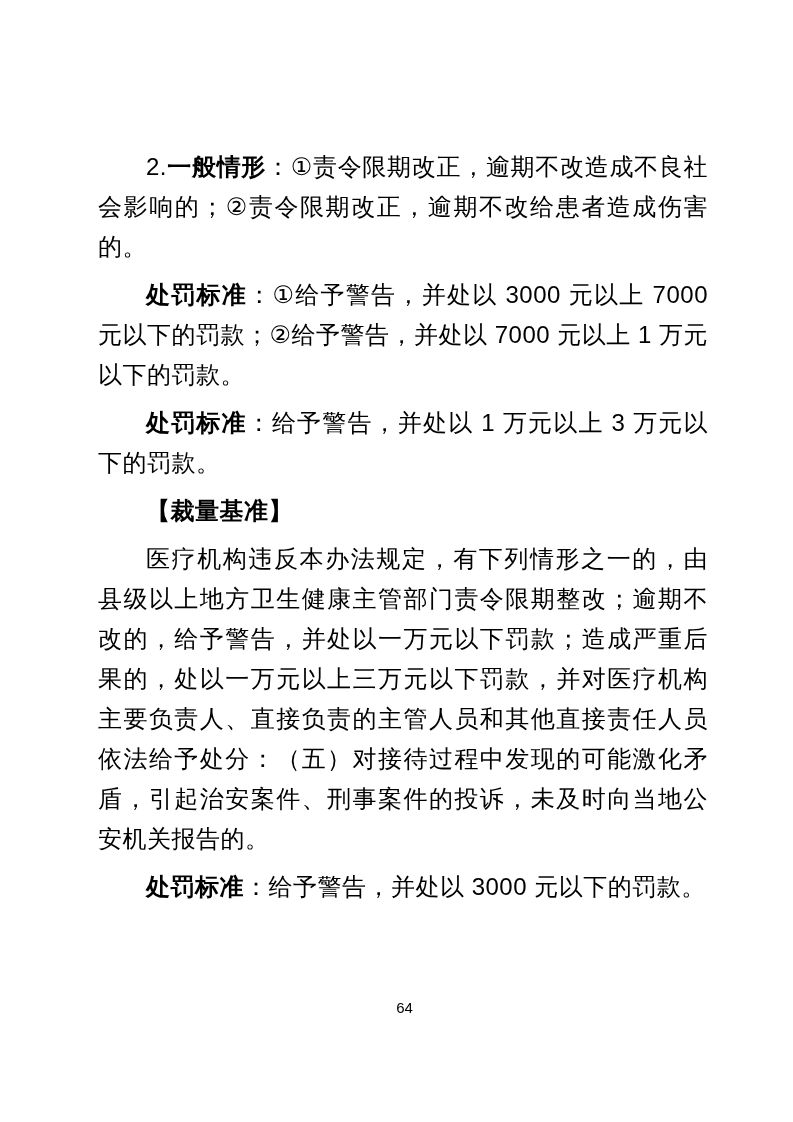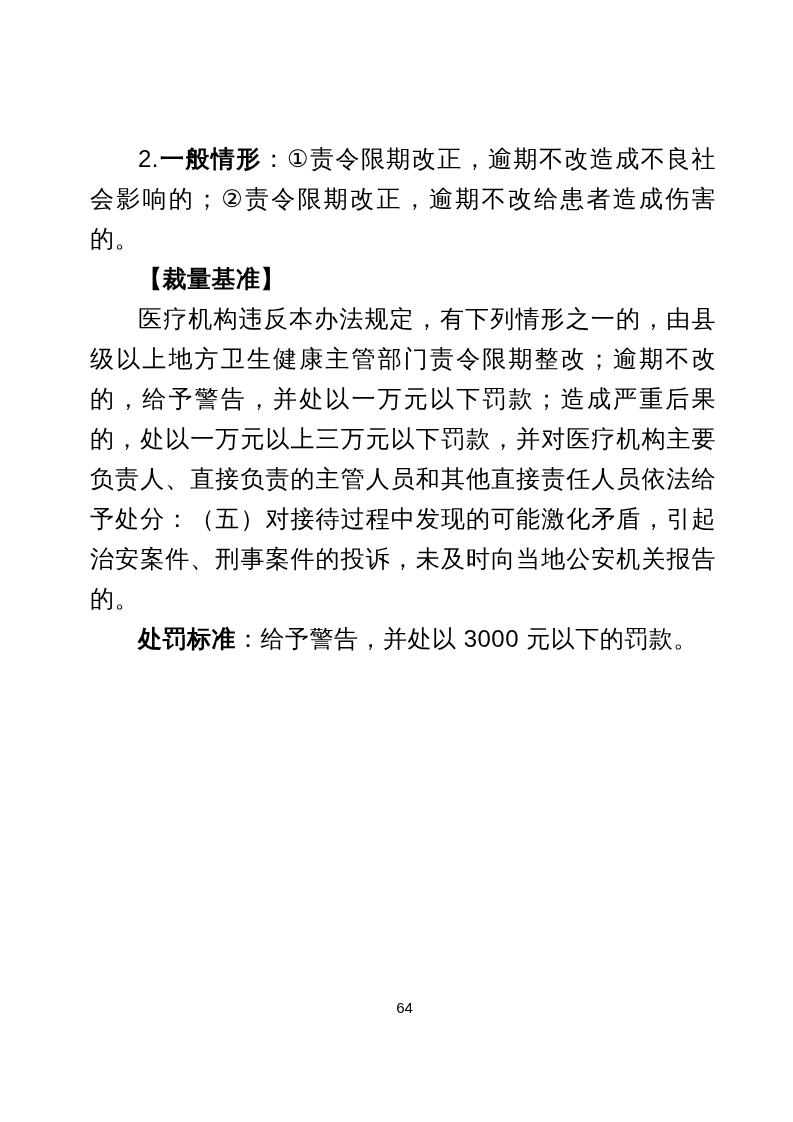--- a/index.html
+++ b/index.html
@@ -16,21 +16,21 @@
     color: #000000;
     font-family: "Liberation Sans", "DejaVu Sans", sans-serif;
   }
   .doc-body {
     position: absolute;
     left: 90px;
     top: 139px;
     width: 626px;
   }
   .doc-body p {
-    margin: 0;
+    margin: 8px;
     padding: 0;
     font-size: 24px;
     line-height: 40px;
     text-align: justify;
     text-indent: 2em;
     font-weight: 400;
     letter-spacing: 0.5px;
   }
   .doc-body p span.b {
     font-weight: 700;
@@ -45,18 +45,20 @@
     line-height: 20px;
     color: #000000;
   }
 </style>
 </head>
 <body>
 
 <div class="page">
   <div class="doc-body">
       <p><span>2.</span><span class="b">一般情形</span><span>：①责令限期改正，逾期不改造成不良社会影响的；②责令限期改正，逾期不改给患者造成伤害的。</span></p>
+      <p><span class="b">处罚标准</span><span>：①给予警告，并处以 3000 元以上 7000 元以下的罚款；②给予警告，并处以 7000 元以上 1 万元以下的罚款。</span></p>
+      <p><span class="b">处罚标准</span><span>：给予警告，并处以 1 万元以上 3 万元以下的罚款。</span></p>
       <p><span class="b">【裁量基准】</span></p>
       <p><span>医疗机构违反本办法规定，有下列情形之一的，由县级以上地方卫生健康主管部门责令限期整改；逾期不改的，给予警告，并处以一万元以下罚款；造成严重后果的，处以一万元以上三万元以下罚款，并对医疗机构主要负责人、直接负责的主管人员和其他直接责任人员依法给予处分：（五）对接待过程中发现的可能激化矛盾，引起治安案件、刑事案件的投诉，未及时向当地公安机关报告的。</span></p>
       <p><span class="b">处罚标准</span><span>：给予警告，并处以 3000 元以下的罚款。</span></p>
     </div>
   <div class="page-number">64</div>
 </div>
 
 </body></html>

